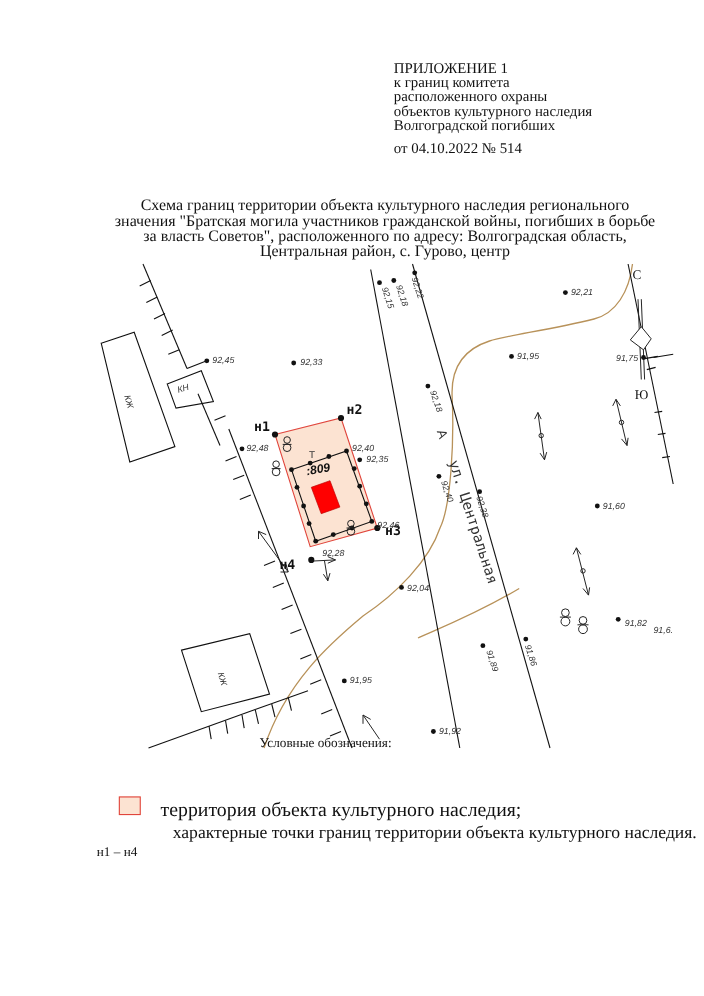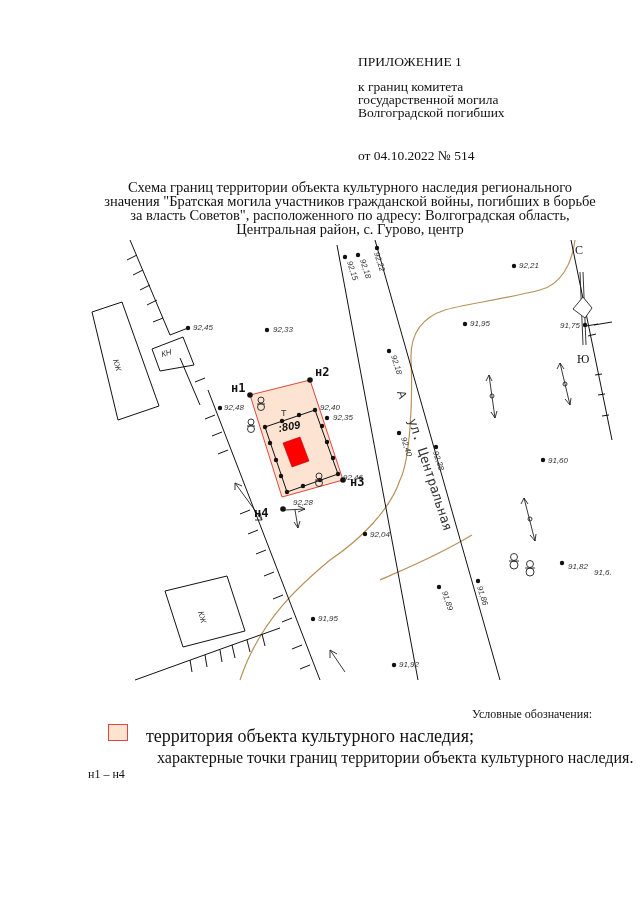--- a/index.html
+++ b/index.html
@@ -1,40 +1,41 @@
 <!DOCTYPE html>
 <html><head>
 <meta charset="utf-8">
 <style>
   html, body { margin:0; padding:0; background:#fff; }
   body { width:640px; height:905px; position:relative; overflow:hidden;
          font-family:"Liberation Serif", "DejaVu Serif", serif; color:#111; }
   .appendix { position:absolute; left:358px; top:55px; font-size:13.5px; line-height:13px; }
-  .appendix .title { margin-bottom:12px; }
+  .appendix .title { }
   .appendix .order-line { display:block; }
-  .appendix .date { margin-top:30px; display:block; }
+  .appendix .date { margin-top:8px; display:block; }
   .scheme-title { position:absolute; left:80px; width:540px; top:180px; text-align:center;
                   font-size:14.5px; line-height:14px; }
   .scheme-title span { display:block; }
   .map { position:absolute; left:80px; top:238px; width:560px; height:448px; }
   .map svg { width:560px; height:448px; display:block; }
-  .legend-title { position:absolute; left:0; width:592px; top:707px; text-align:right; font-size:12px; }
+  .legend-title { position:absolute; left:0; width:592px; top:668px; text-align:center; font-size:12px; }
   .legend-swatch { position:absolute; left:108px; top:724px; width:20px; height:17px;
                    background:#fce3d2; border:1px solid #e0453c; box-sizing:border-box; }
   .legend-text-1 { position:absolute; left:146px; top:726px; font-size:18px; }
   .legend-code { position:absolute; left:88px; top:749px; font-size:12px;margin-top:18px; }
   .legend-text-2 { position:absolute; left:157px; top:749px; font-size:16px; }
 </style>
 </head>
 <body>
 
 <div class="appendix">
   <div class="title">ПРИЛОЖЕНИЕ 1</div>
   <span class="order-line">к границ комитета</span>
-  <span class="order-line">государственной могила</span>
+  <span class="order-line">расположенного охраны</span>
+  <span class="order-line">объектов культурного наследия</span>
   <span class="order-line">Волгоградской погибших</span>
   <span class="date">от 04.10.2022 № 514</span>
 </div>
 
 <div class="scheme-title">
   <span>Схема границ территории объекта культурного наследия регионального</span>
   <span>значения "Братская могила участников гражданской войны, погибших в борьбе</span>
   <span>за власть Советов", расположенного по адресу: Волгоградская область,</span>
   <span>Центральная район, с. Гурово, центр</span>
 </div>

